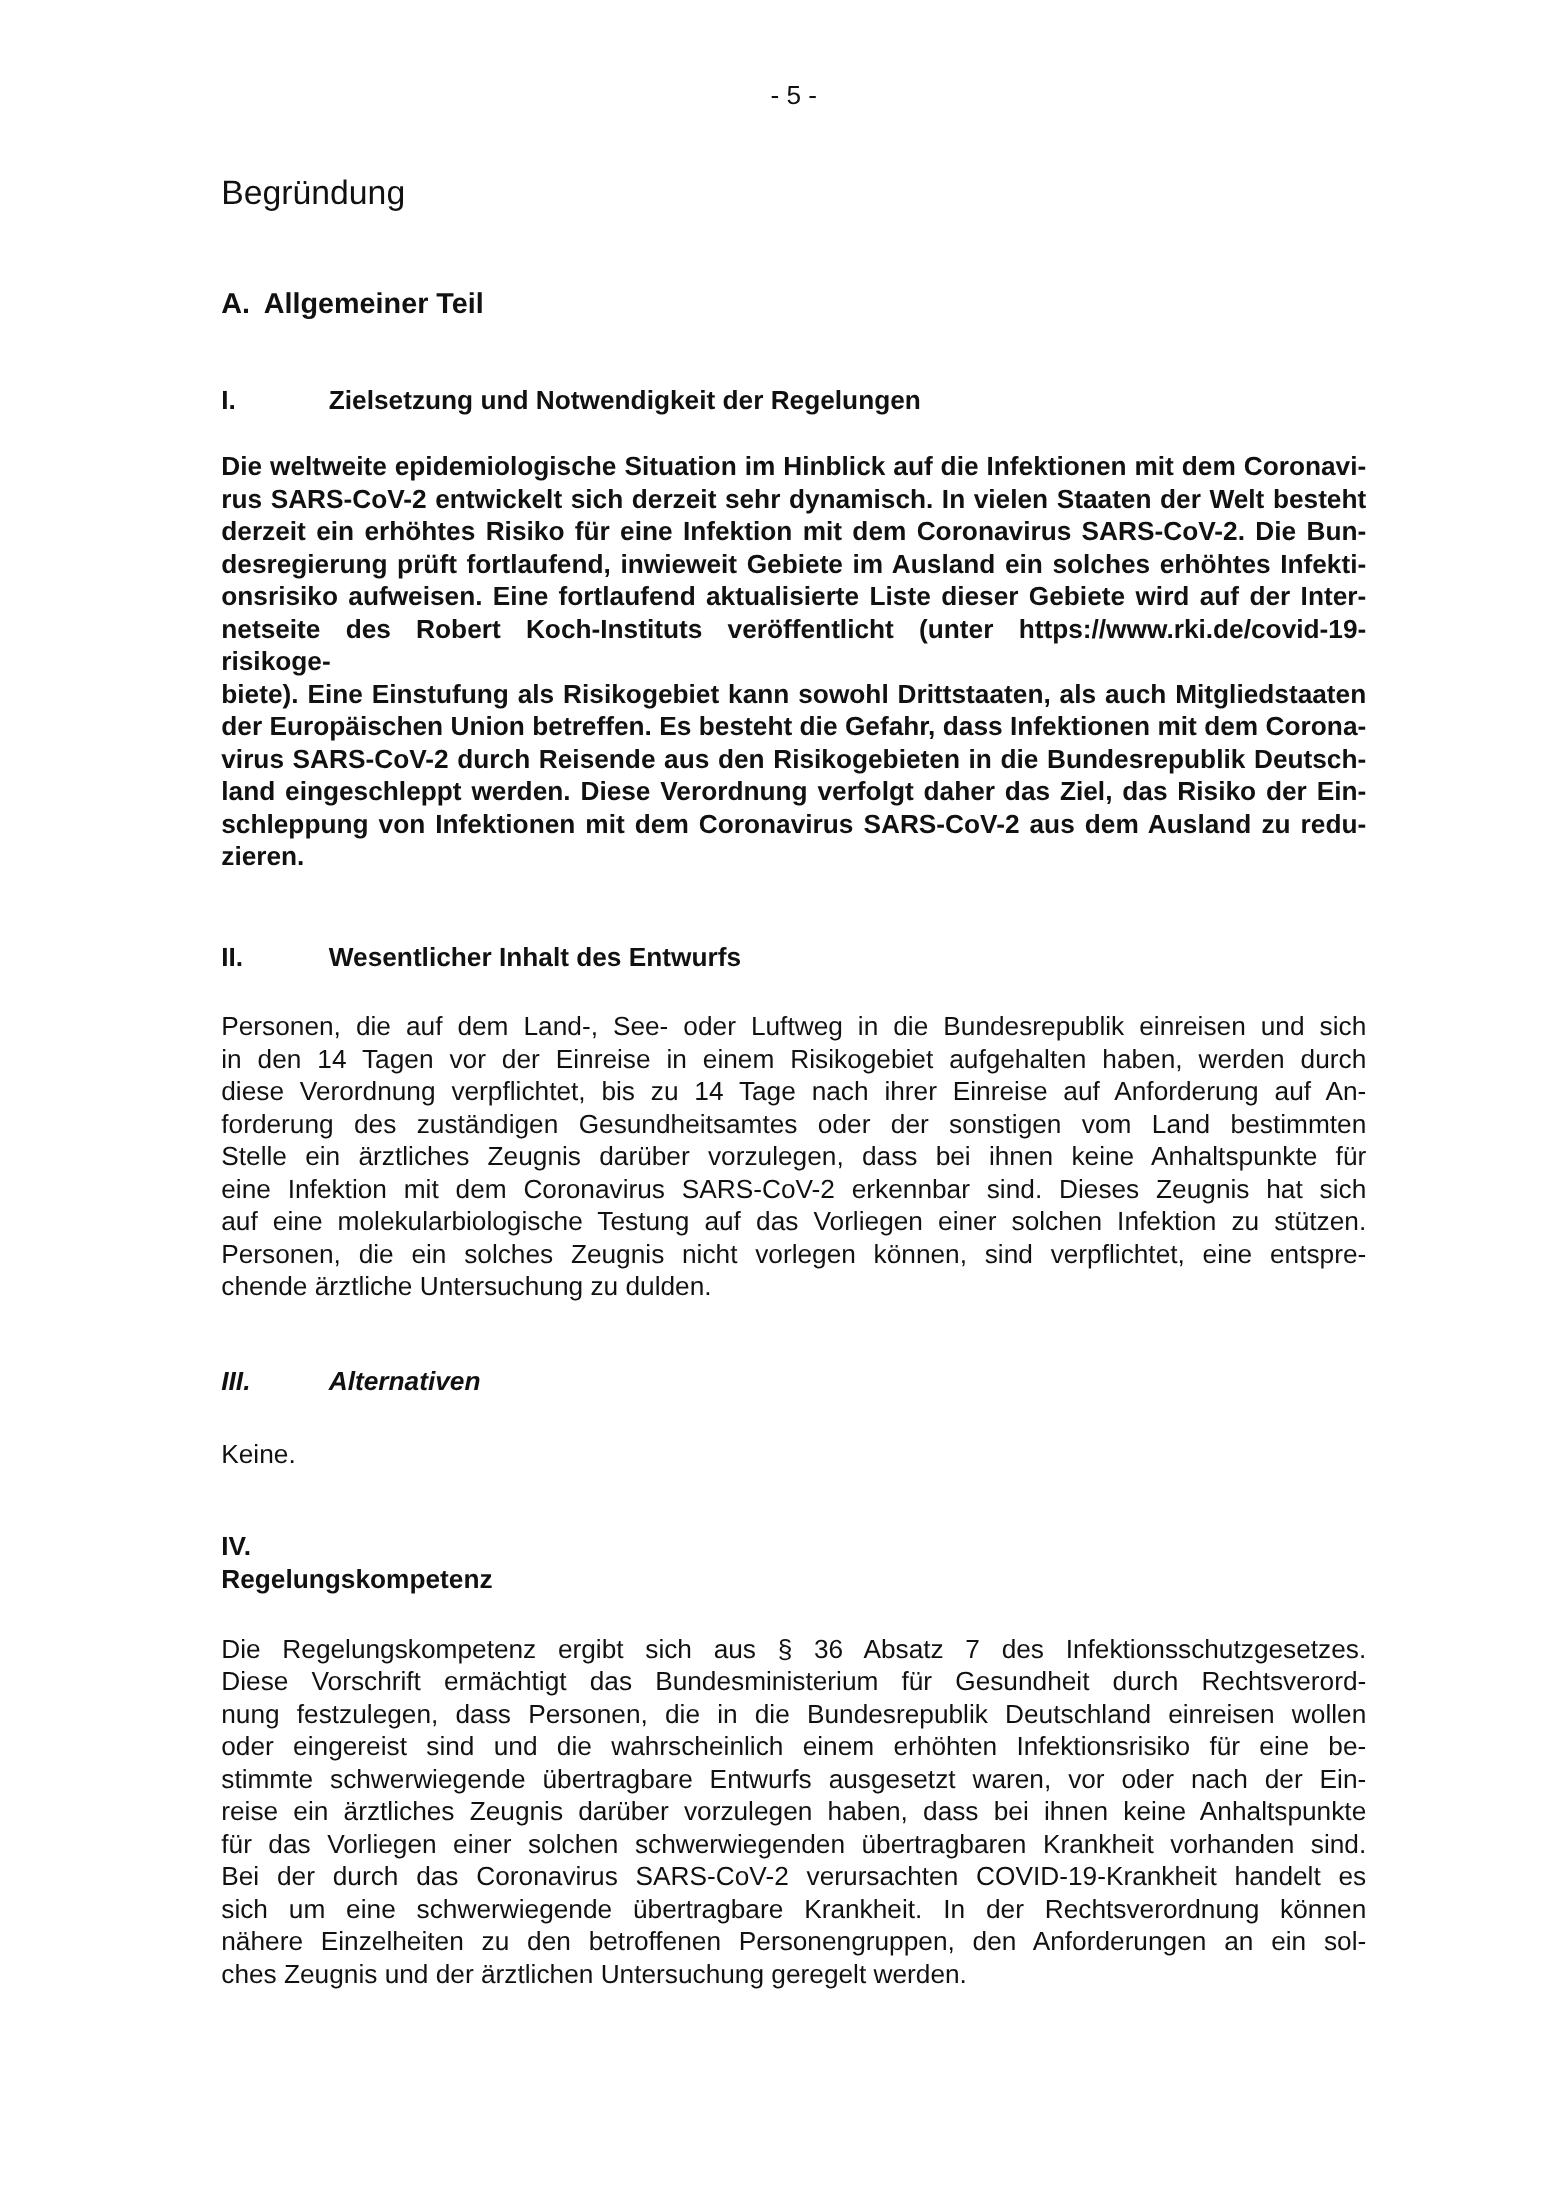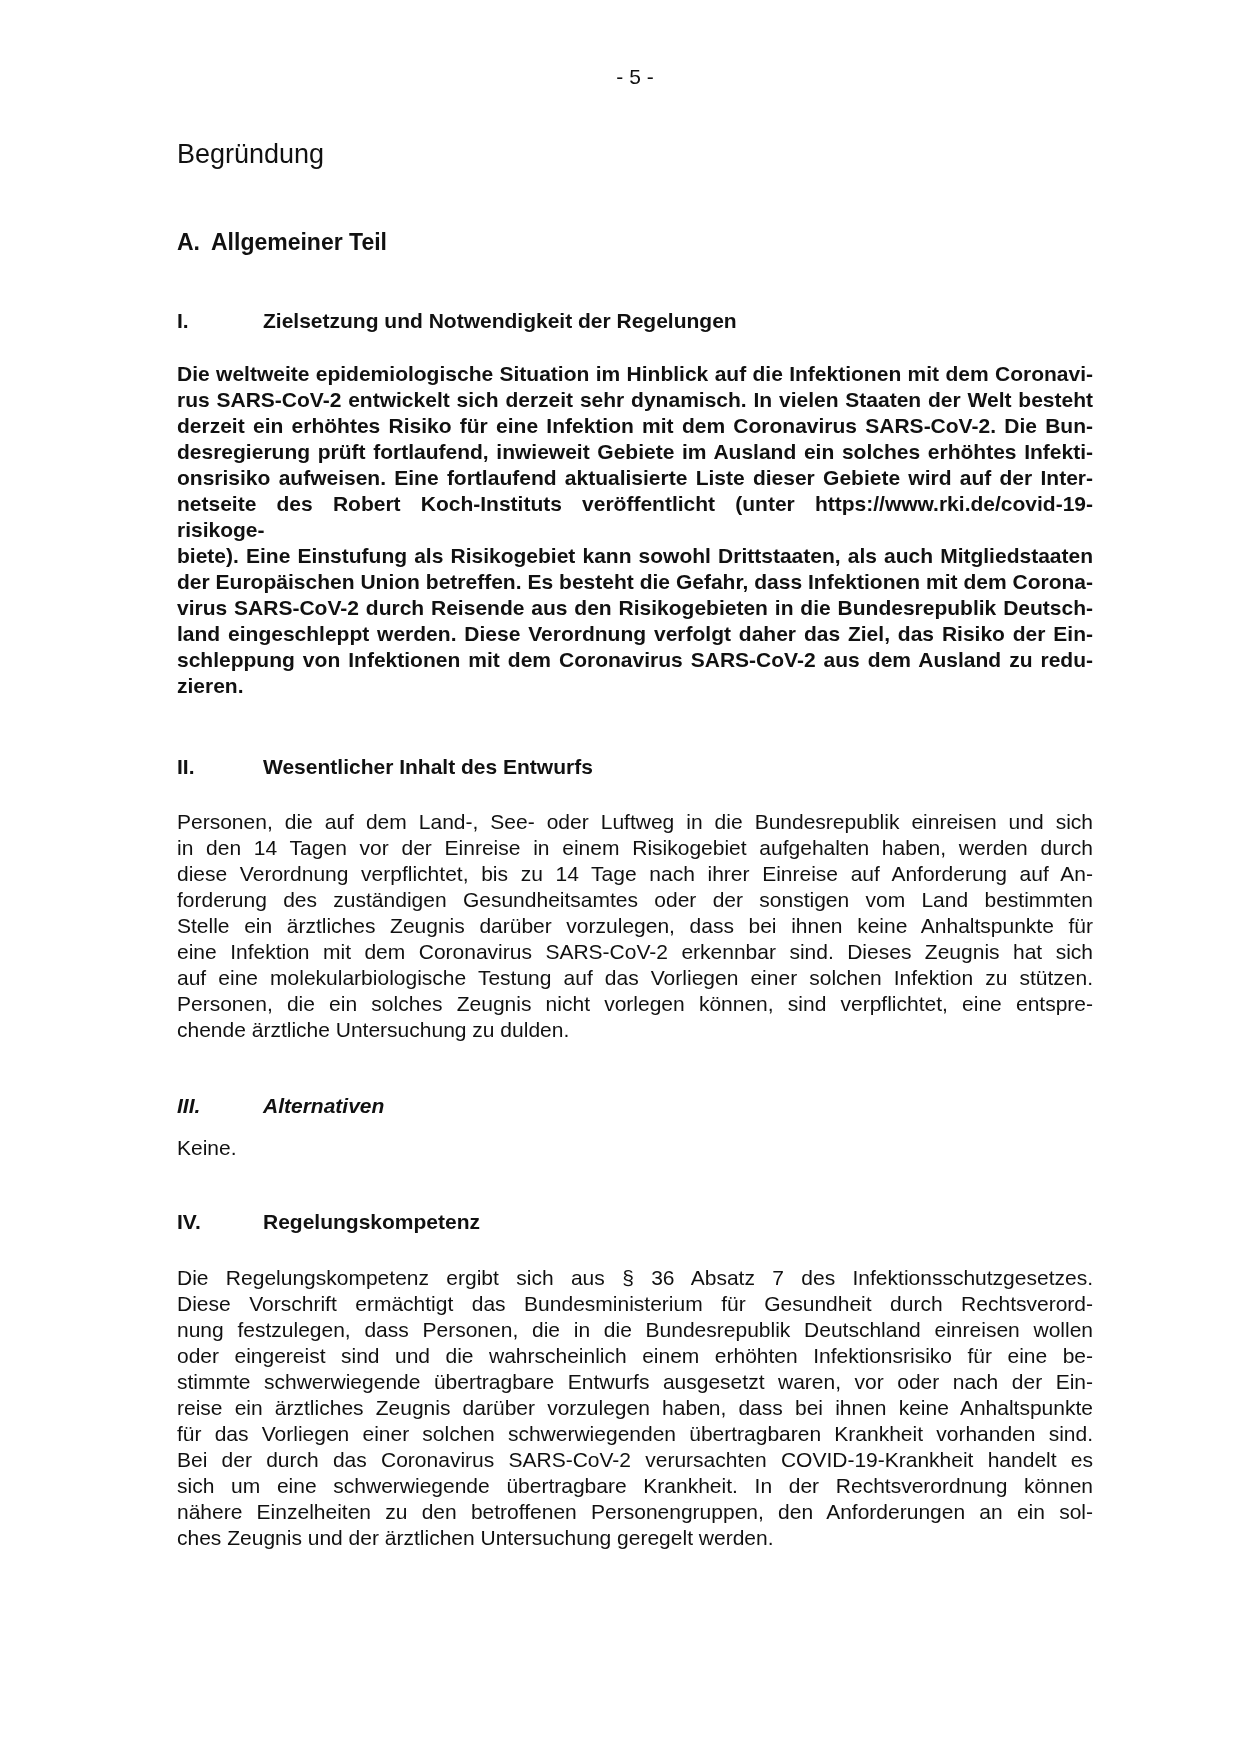--- a/index.html
+++ b/index.html
@@ -40,31 +40,31 @@
   .sect-heading {
     display: flex;
     font-size: 21px;
     line-height: 26px;
     font-weight: bold;
   }
   .sect-heading .snum { width: 86px; flex: 0 0 auto; }
   .sect-heading.m1 { margin-top: 52px; }
   .sect-heading.m2 { margin-top: 55px; }
   .sect-heading.m3 { margin-top: 50px; font-style: italic; }
-  .sect-heading.m4 { margin-top: 48px; }
+  .sect-heading.m4 { margin-top: 48px; flex-direction: column; }
   .para {
     font-size: 21px;
     line-height: 26px;
     text-align: justify;
   }
   .para .line { text-align: justify; text-align-last: justify; }
   .para .line.last { text-align-last: left; }
   .para.p1 { margin-top: 27px; font-weight: bold; }
   .para.p2 { margin-top: 29px; }
-  .para.p3 { margin-top: 16px; }
+  .para.p3 { margin-top: 32px; }
   .para.p4 { margin-top: 30px; }
 </style>
 </head>
 <body>
 
 <div class="page">
   <div class="content">
 
     <div class="pagenum">- 5 -</div>
 

